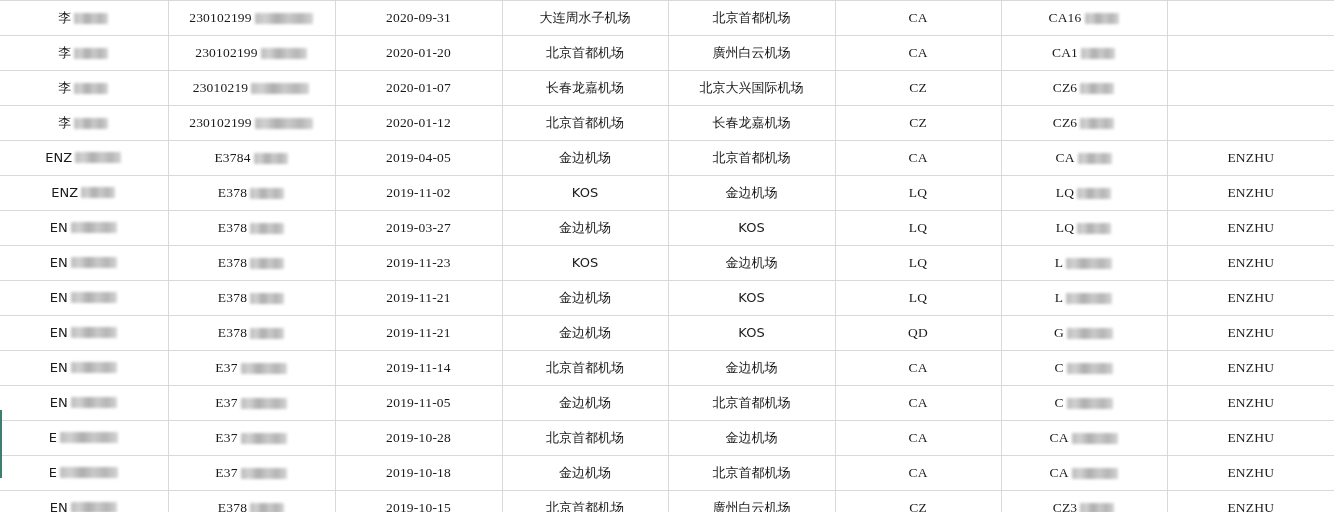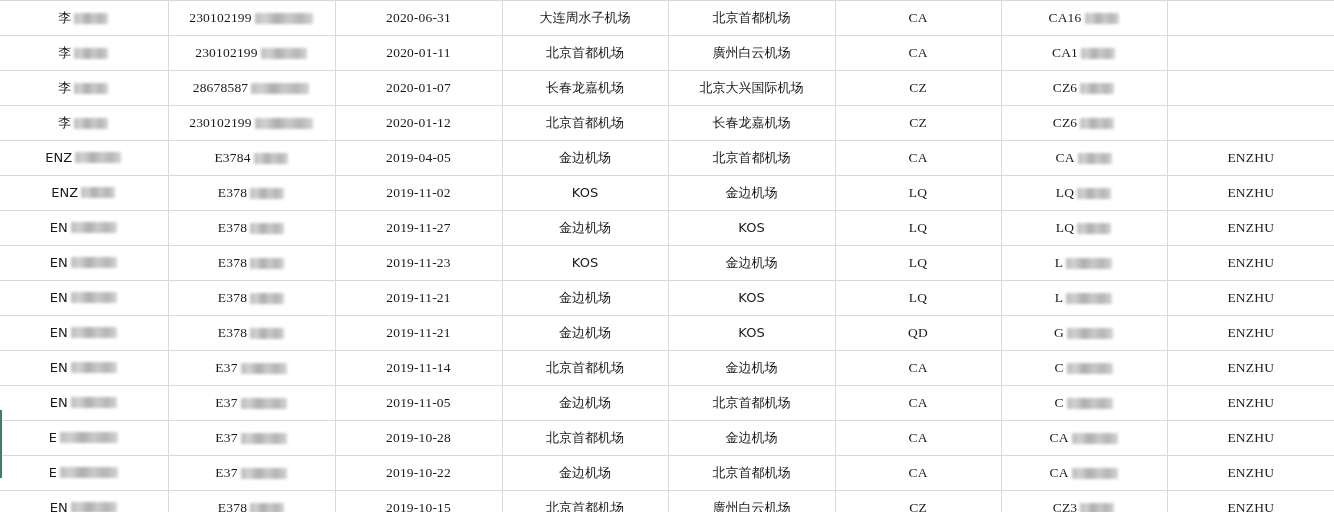--- a/index.html
+++ b/index.html
@@ -127,21 +127,21 @@
         <tr class="row-first">
           <td><span class="cell-inner">
               <span class="txt cn">李</span>
               <span class="redact r-md"></span>
             </span></td>
           <td><span class="cell-inner">
               <span class="txt mono">230102199</span>
               <span class="redact r-xl"></span>
             </span></td>
           <td><span class="cell-inner">
-              <span class="txt mono">2020-06-31</span>
+              <span class="txt mono">2020-09-31</span>
             </span></td>
           <td><span class="cell-inner">
               <span class="txt cn">大连周水子机场</span>
             </span></td>
           <td><span class="cell-inner">
               <span class="txt cn">北京首都机场</span>
             </span></td>
           <td><span class="cell-inner">
               <span class="txt mono">CA</span>
             </span></td>
@@ -154,21 +154,21 @@
         <tr>
           <td><span class="cell-inner">
               <span class="txt cn">李</span>
               <span class="redact r-md"></span>
             </span></td>
           <td><span class="cell-inner">
               <span class="txt mono">230102199</span>
               <span class="redact r-lg"></span>
             </span></td>
           <td><span class="cell-inner">
-              <span class="txt mono">2020-01-11</span>
+              <span class="txt mono">2020-01-20</span>
             </span></td>
           <td><span class="cell-inner">
               <span class="txt cn">北京首都机场</span>
             </span></td>
           <td><span class="cell-inner">
               <span class="txt cn">廣州白云机场</span>
             </span></td>
           <td><span class="cell-inner">
               <span class="txt mono">CA</span>
             </span></td>
@@ -177,21 +177,21 @@
               <span class="redact r-md"></span>
             </span></td>
           <td><span class="cell-inner"></span></td>
         </tr>
         <tr>
           <td><span class="cell-inner">
               <span class="txt cn">李</span>
               <span class="redact r-md"></span>
             </span></td>
           <td><span class="cell-inner">
-              <span class="txt mono">28678587</span>
+              <span class="txt mono">23010219</span>
               <span class="redact r-xl"></span>
             </span></td>
           <td><span class="cell-inner">
               <span class="txt mono">2020-01-07</span>
             </span></td>
           <td><span class="cell-inner">
               <span class="txt cn">长春龙嘉机场</span>
             </span></td>
           <td><span class="cell-inner">
               <span class="txt cn">北京大兴国际机场</span>
@@ -293,21 +293,21 @@
         <tr>
           <td><span class="cell-inner">
               <span class="txt cn">EN</span>
               <span class="redact r-lg"></span>
             </span></td>
           <td><span class="cell-inner">
               <span class="txt mono">E378</span>
               <span class="redact r-md"></span>
             </span></td>
           <td><span class="cell-inner">
-              <span class="txt mono">2019-11-27</span>
+              <span class="txt mono">2019-03-27</span>
             </span></td>
           <td><span class="cell-inner">
               <span class="txt cn">金边机场</span>
             </span></td>
           <td><span class="cell-inner">
               <span class="txt cn">KOS</span>
             </span></td>
           <td><span class="cell-inner">
               <span class="txt mono">LQ</span>
             </span></td>
@@ -496,21 +496,21 @@
         <tr>
           <td><span class="cell-inner">
               <span class="txt cn">E</span>
               <span class="redact r-xl"></span>
             </span></td>
           <td><span class="cell-inner">
               <span class="txt mono">E37</span>
               <span class="redact r-lg"></span>
             </span></td>
           <td><span class="cell-inner">
-              <span class="txt mono">2019-10-22</span>
+              <span class="txt mono">2019-10-18</span>
             </span></td>
           <td><span class="cell-inner">
               <span class="txt cn">金边机场</span>
             </span></td>
           <td><span class="cell-inner">
               <span class="txt cn">北京首都机场</span>
             </span></td>
           <td><span class="cell-inner">
               <span class="txt mono">CA</span>
             </span></td>

